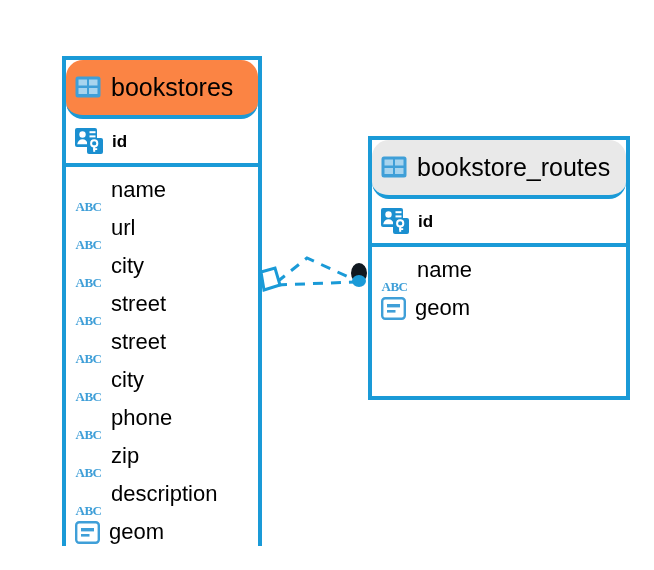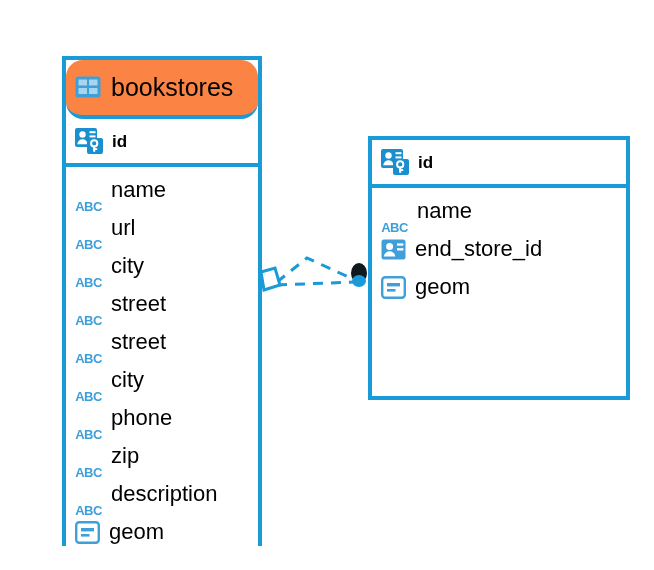--- a/index.html
+++ b/index.html
@@ -89,21 +89,21 @@
     flex: 0 0 auto;
     display: inline-flex;
     align-items: center;
     justify-content: center;
   }
   .icon svg { display: block; }
 
   .icon-abc {
     width: 27px;
     height: 24px;
-    font-family: Liberation Sans, sans-serif;
+    font-family: Liberation Serif, serif;
     font-size: 13px;
     font-weight: bold;
     letter-spacing: -0.5px;
     color: #3f9fd8;
     line-height: 1;
     margin-top: 32px;
   }
 
   
   .connector {
@@ -198,20 +198,32 @@
             <rect x="6" y="13" width="8.5" height="2.6" fill="#3f9fd8"></rect>
           </svg>
         </span>
         <span class="field-label">geom</span>
       </div>
     </div>
   </div>
 
   <div class="entity" style="left:368px; top:136px; width:262px; height:264px;">
 
+    <div class="entity-header grey">
+      <span class="icon">
+        <svg width="26" height="22" viewBox="0 0 26 22">
+          <rect x="0.5" y="0.5" width="25" height="21" rx="2.5" fill="#3f9fd8"></rect>
+          <rect x="3.5" y="3.5" width="8.5" height="6" fill="#a8d4ee"></rect>
+          <rect x="14" y="3.5" width="8.5" height="6" fill="#a8d4ee"></rect>
+          <rect x="3.5" y="12" width="8.5" height="6" fill="#a8d4ee"></rect>
+          <rect x="14" y="12" width="8.5" height="6" fill="#a8d4ee"></rect>
+        </svg>
+      </span>
+      <span class="entity-title">bookstore_routes</span>
+    </div>
 
     <div class="pk-row">
       <span class="icon">
         <svg width="28" height="26" viewBox="0 0 28 26">
           <rect x="0" y="0" width="22" height="19" rx="2" fill="#1a8fd0"></rect>
           <circle cx="7.5" cy="6.5" r="3.2" fill="#ffffff"></circle>
           <path d="M2.2 16.2c0.6-3.3 2.8-4.9 5.3-4.9s4.7 1.6 5.3 4.9z" fill="#ffffff"></path>
           <rect x="14.5" y="3.2" width="6" height="2" fill="#ffffff"></rect>
           <rect x="14.5" y="7.4" width="6" height="2" fill="#ffffff"></rect>
           <rect x="14.5" y="11.6" width="4" height="2" fill="#ffffff"></rect>
@@ -225,32 +237,20 @@
     </div>
 
     <div class="field-list">
       <div class="field-row">
         <span class="icon icon-abc">ABC</span>
         <span class="field-label">name</span>
       </div>
       <div class="field-row">
         <span class="icon">
           <svg width="25" height="23" viewBox="0 0 25 23">
-            <rect x="0.5" y="1.5" width="24" height="20" rx="2.5" fill="#3f9fd8"></rect>
-            <circle cx="8.6" cy="8.6" r="3.5" fill="#ffffff"></circle>
-            <path d="M2.8 18.6c0.7-3.6 3.1-5.3 5.8-5.3s5.1 1.7 5.8 5.3z" fill="#ffffff"></path>
-            <rect x="16" y="5.4" width="6.4" height="2.3" fill="#ffffff"></rect>
-            <rect x="16" y="10.2" width="6.4" height="2.3" fill="#ffffff"></rect>
-          </svg>
-        </span>
-        <span class="field-label">end_store_id</span>
-      </div>
-      <div class="field-row">
-        <span class="icon">
-          <svg width="25" height="23" viewBox="0 0 25 23">
             <rect x="1.2" y="1.2" width="22.6" height="20.6" rx="3" fill="#ffffff" stroke="#3f9fd8" stroke-width="2.4"></rect>
             <rect x="6" y="7" width="13" height="3.4" fill="#3f9fd8"></rect>
             <rect x="6" y="13" width="8.5" height="2.6" fill="#3f9fd8"></rect>
           </svg>
         </span>
         <span class="field-label">geom</span>
       </div>
     </div>
   </div>
 

